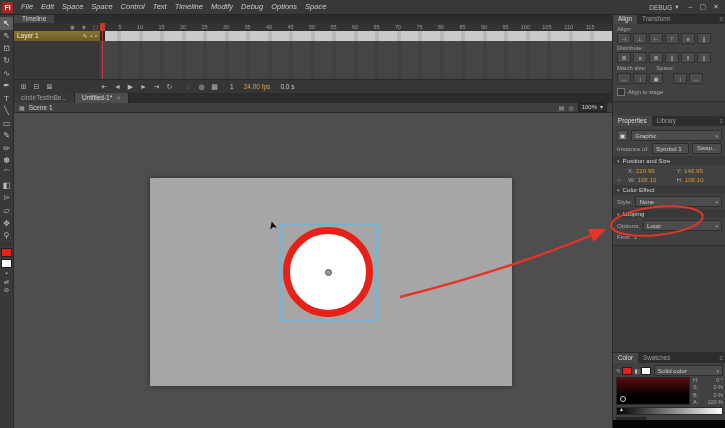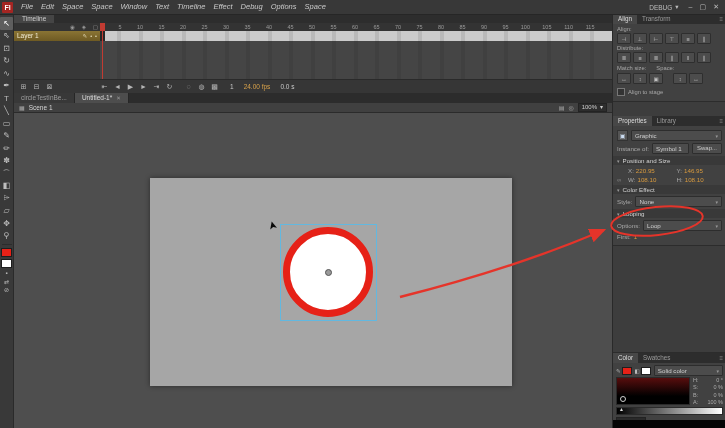--- a/index.html
+++ b/index.html
@@ -117,24 +117,24 @@
 
 <div>
 
   <div class="abs menubar">
     <div class="logo">Fl</div>
     <div style="display:flex;">
         <div class="menu-item">File</div>
         <div class="menu-item">Edit</div>
         <div class="menu-item">Space</div>
         <div class="menu-item">Space</div>
-        <div class="menu-item">Window</div>
+        <div class="menu-item">Control</div>
         <div class="menu-item">Text</div>
         <div class="menu-item">Timeline</div>
-        <div class="menu-item">Effect</div>
+        <div class="menu-item">Modify</div>
         <div class="menu-item">Debug</div>
         <div class="menu-item">Options</div>
         <div class="menu-item">Space</div>
       </div>
     <div class="mb-spacer"></div>
     <div class="workspace">
       <span>DEBUG</span>
       <span>▾</span>
     </div>
     <div class="winbtns">

